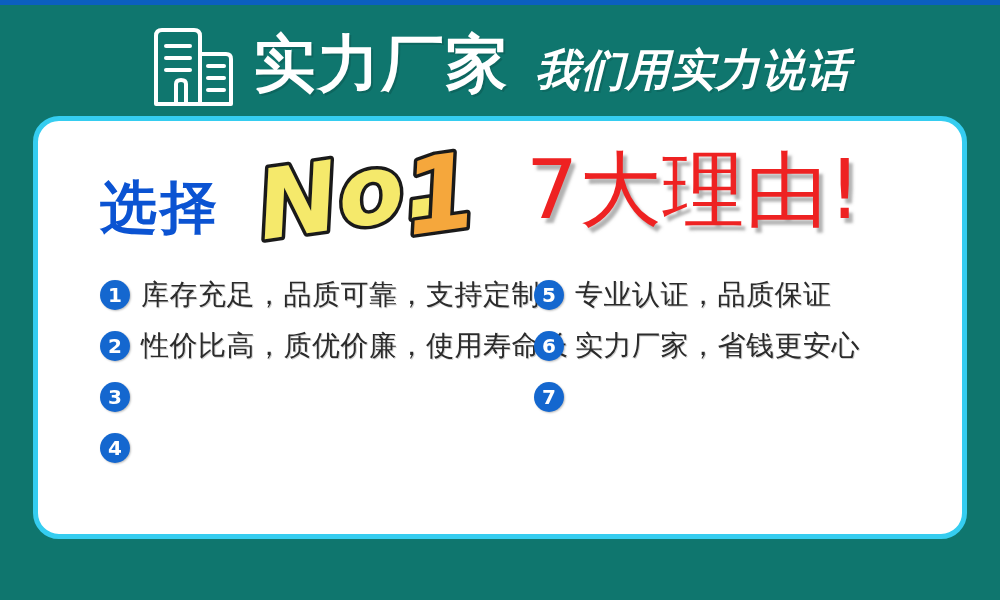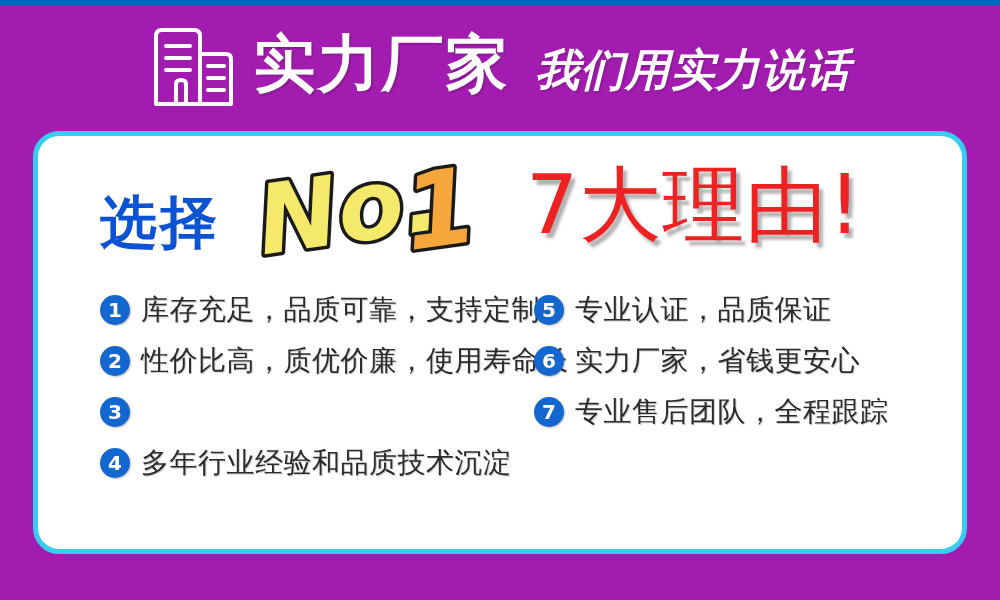--- a/index.html
+++ b/index.html
@@ -9,21 +9,21 @@
   }
   body {
     font-family: "Liberation Sans", "DejaVu Sans", sans-serif;
   }
 
   #banner {
     position: relative;
     width: 1000px;
     height: 600px;
     overflow: hidden;
-    background: #a21caf;
+    background: #0f766e;
     box-sizing: border-box;
   }
 
   
   .top-strip {
     position: absolute;
     left: 0; top: 0;
     width: 1000px;
     height: 5px;
     background: #0b5fc0;
@@ -73,21 +73,21 @@
     letter-spacing: 1px;
     font-family: "DejaVu Sans", "Liberation Sans", sans-serif;
     text-shadow: 2px 2px 0 rgba(0,0,0,0.10);
     line-height: 1;
   }
 
   
   .card {
     position: absolute;
     left: 33px;
-    top: 131px;
+    top: 116px;
     width: 934px;
     height: 423px;
     background: #ffffff;
     border: 5px solid #35cdf0;
     border-radius: 26px;
     box-sizing: border-box;
   }
 
   
   .title-row {
@@ -235,34 +235,32 @@
         </div>
         <div class="reason">
           <span class="badge">2</span>
           <span class="reason-text">性价比高，质优价廉，使用寿命长</span>
         </div>
         <div class="reason">
           <span class="badge">3</span>
         </div>
         <div class="reason">
           <span class="badge">4</span>
-          <span class="reason-text">多年行业经验和品质技术沉淀</span>
         </div>
       </div>
 
       <div class="col col-right">
         <div class="reason">
           <span class="badge">5</span>
           <span class="reason-text">专业认证，品质保证</span>
         </div>
         <div class="reason">
           <span class="badge">6</span>
           <span class="reason-text">实力厂家，省钱更安心</span>
         </div>
         <div class="reason">
           <span class="badge">7</span>
-          <span class="reason-text">专业售后团队，全程跟踪</span>
         </div>
       </div>
 
     </div>
   </div>
 </div>
 
 </body></html>

